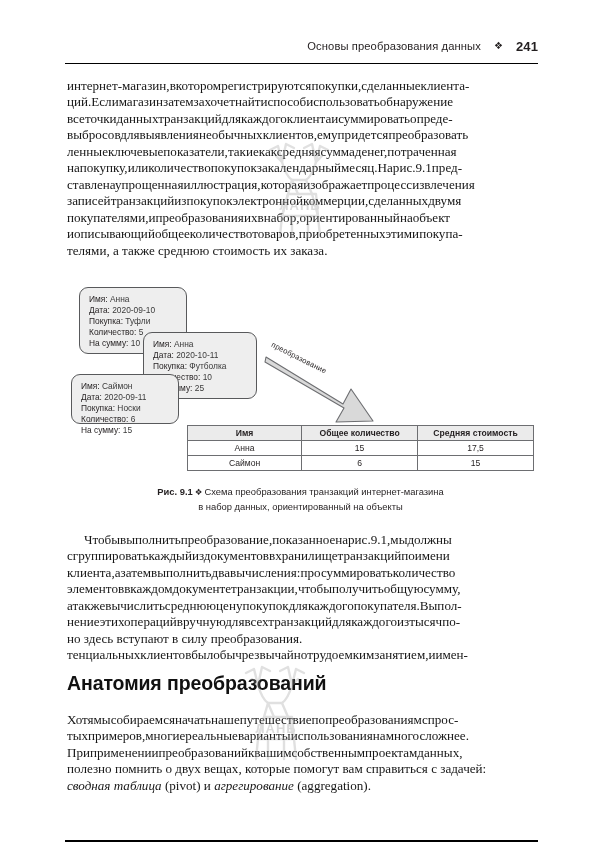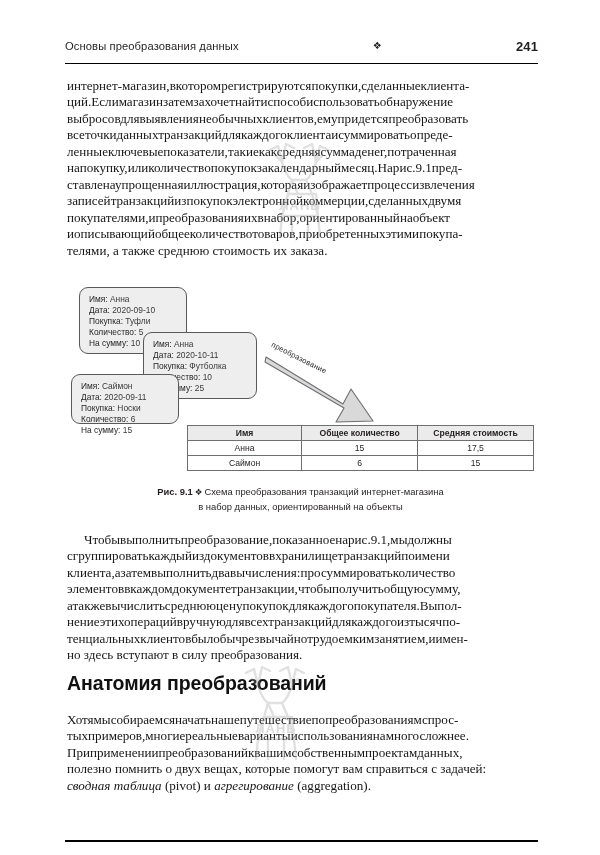--- a/index.html
+++ b/index.html
@@ -25,22 +25,22 @@
 
   
   .running-head {
     position: absolute;
     top: 40px;
     left: 65px;
     right: 62px;
     height: 24px;
     display: flex;
     align-items: flex-start;
-    justify-content: space-between;
-    gap: 7px;
+    justify-content: flex-end;
+    gap: 13px;
     font-family: "Liberation Sans", "DejaVu Sans", sans-serif;
     font-size: 11.2px;
     color: #231f20;
     letter-spacing: 0.1px;
   }
   .running-head .rh-title { font-weight: 400; }
   .running-head .rh-orn  { font-size: 10px; position: relative; top: 0px; }
   .running-head .rh-page { font-weight: bold; font-size: 13px; position: relative; top: -1px;}
 
   .rule-top {
@@ -223,22 +223,22 @@
     <span class="rh-title">Основы преобразования данных</span>
     <span class="rh-orn">❖</span>
     <span class="rh-page">241</span>
   </div>
   <div class="rule-top"></div>
 
   <div class="col" style="top:78px;">
     <p class="body" id="p1">
         <span class="ln jl"><span>интернет-магазин,</span><span>в</span><span>котором</span><span>регистрируются</span><span>покупки,</span><span>сделанные</span><span>клиента-</span></span>
         <span class="ln jl"><span>ций.</span><span>Если</span><span>магазин</span><span>затем</span><span>захочет</span><span>найти</span><span>способ</span><span>использовать</span><span>обнаружение</span></span>
+        <span class="ln jl"><span>все</span><span>точки</span><span>данных</span><span>транзакций</span><span>для</span><span>каждого</span><span>клиента</span><span>и</span><span>суммировать</span><span>опреде-</span></span>
         <span class="ln jl"><span>выбросов</span><span>для</span><span>выявления</span><span>необычных</span><span>клиентов,</span><span>ему</span><span>придется</span><span>преобразовать</span></span>
-        <span class="ln jl"><span>все</span><span>точки</span><span>данных</span><span>транзакций</span><span>для</span><span>каждого</span><span>клиента</span><span>и</span><span>суммировать</span><span>опреде-</span></span>
         <span class="ln jl"><span>ленные</span><span>ключевые</span><span>показатели,</span><span>такие</span><span>как</span><span>средняя</span><span>сумма</span><span>денег,</span><span>потраченная</span></span>
         <span class="ln jl"><span>на</span><span>покупку,</span><span>или</span><span>количество</span><span>покупок</span><span>за</span><span>календарный</span><span>месяц.</span><span>На</span><span>рис.</span><span>9.1</span><span>пред-</span></span>
         <span class="ln jl"><span>ставлена</span><span>упрощенная</span><span>иллюстрация,</span><span>которая</span><span>изображает</span><span>процесс</span><span>извлечения</span></span>
         <span class="ln jl"><span>записей</span><span>транзакций</span><span>из</span><span>покупок</span><span>электронной</span><span>коммерции,</span><span>сделанных</span><span>двумя</span></span>
         <span class="ln jl"><span>покупателями,</span><span>и</span><span>преобразования</span><span>их</span><span>в</span><span>набор,</span><span>ориентированный</span><span>на</span><span>объект</span></span>
         <span class="ln jl"><span>и</span><span>описывающий</span><span>общее</span><span>количество</span><span>товаров,</span><span>приобретенных</span><span>этими</span><span>покупа-</span></span>
         <span class="ln">телями, а также среднюю стоимость их заказа.</span>
       </p>
   </div>
 
@@ -307,22 +307,22 @@
   </div>
 
   <div class="col" style="top:532px;">
     <p class="body" id="p2">
         <span class="ln jl" style="padding-left: 17px;"><span>Чтобы</span><span>выполнить</span><span>преобразование,</span><span>показанное</span><span>на</span><span>рис.</span><span>9.1,</span><span>мы</span><span>должны</span></span>
         <span class="ln jl"><span>сгруппировать</span><span>каждый</span><span>из</span><span>документов</span><span>в</span><span>хранилище</span><span>транзакций</span><span>по</span><span>имени</span></span>
         <span class="ln jl"><span>клиента,</span><span>а</span><span>затем</span><span>выполнить</span><span>два</span><span>вычисления:</span><span>просуммировать</span><span>количество</span></span>
         <span class="ln jl"><span>элементов</span><span>в</span><span>каждом</span><span>документе</span><span>транзакции,</span><span>чтобы</span><span>получить</span><span>общую</span><span>сумму,</span></span>
         <span class="ln jl"><span>а</span><span>также</span><span>вычислить</span><span>среднюю</span><span>цену</span><span>покупок</span><span>для</span><span>каждого</span><span>покупателя.</span><span>Выпол-</span></span>
         <span class="ln jl"><span>нение</span><span>этих</span><span>операций</span><span>вручную</span><span>для</span><span>всех</span><span>транзакций</span><span>для</span><span>каждого</span><span>из</span><span>тысяч</span><span>по-</span></span>
+        <span class="ln">но здесь вступают в силу преобразования.</span>
         <span class="ln jl"><span>тенциальных</span><span>клиентов</span><span>было</span><span>бы</span><span>чрезвычайно</span><span>трудоемким</span><span>занятием,</span><span>и</span><span>имен-</span></span>
-        <span class="ln">но здесь вступают в силу преобразования.</span>
       </p>
   </div>
 
   <div class="col" style="top:672px;">
     <h2 class="section">Анатомия преобразований</h2>
   </div>
 
   <div class="col" style="top:712px;">
     <p class="body" id="p3">
         <span class="ln jl"><span>Хотя</span><span>мы</span><span>собираемся</span><span>начать</span><span>наше</span><span>путешествие</span><span>по</span><span>преобразованиям</span><span>с</span><span>прос-</span></span>

